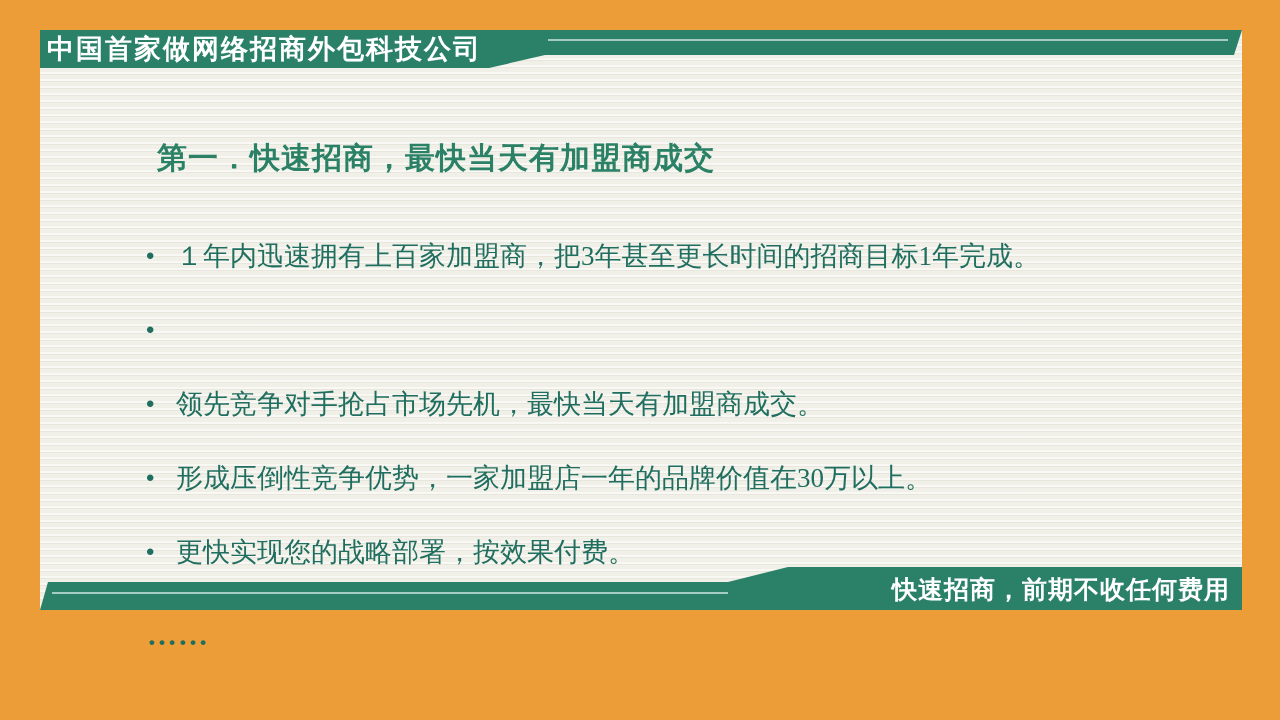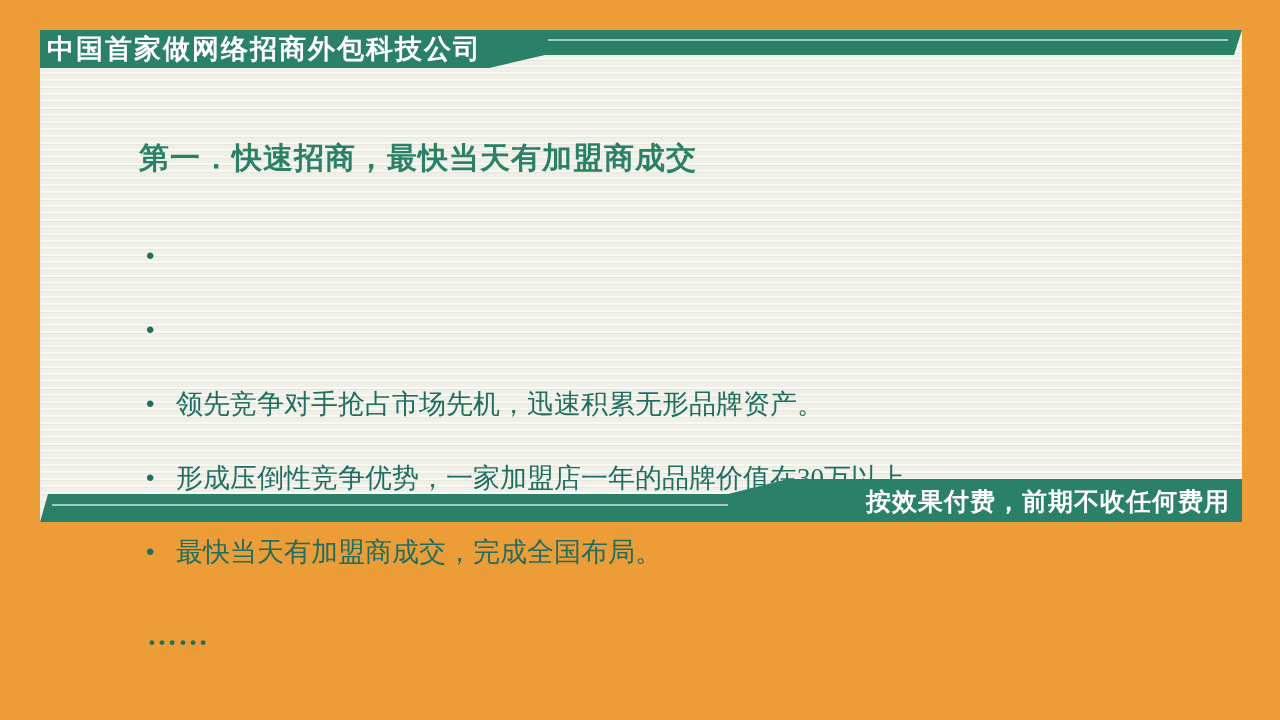--- a/index.html
+++ b/index.html
@@ -8,21 +8,21 @@
   .canvas{
     position:relative;
     width:1280px;height:720px;
     background:#EC9D37;
     overflow:hidden;
   }
 
   .slide{
     position:absolute;
     left:40px;top:30px;
-    width:1202px;height:492px;
+    width:1202px;height:580px;
     background:
       repeating-linear-gradient(180deg,
         rgba(255,255,255,0.55) 0px, rgba(255,255,255,0.55) 2px,
         rgba(222,220,207,0.45) 2px, rgba(222,220,207,0.45) 3px,
         rgba(255,255,255,0) 3px, rgba(255,255,255,0) 7px),
       #F1F0E8;
   }
 
   
   .header-bar{
@@ -57,21 +57,21 @@
   }
   .footer-text{
     position:absolute;top:1px;right:12px;
     height:43px;line-height:43px;
     color:#FFFFFF;font-size:25px;font-weight:bold;
     letter-spacing:1px;white-space:nowrap;
   }
 
   
   .slide-title{
-    position:absolute;left:99px;top:108px;
+    position:absolute;left:117px;top:108px;
     font-size:30px;font-weight:bold;
     color:#2A8166;
     letter-spacing:1px;white-space:nowrap;
   }
 
   .bullet-list{
     position:absolute;left:106px;top:208px;
     margin:0;padding:0;list-style:none;
     width:1060px;
   }
@@ -104,39 +104,40 @@
     <div class="header-bar">
       <div class="header-line"></div>
       <div class="header-text">中国首家做网络招商外包科技公司</div>
     </div>
 
     <div class="slide-title">第一．快速招商，最快当天有加盟商成交</div>
 
     <ul class="bullet-list">
       <li>
         <span class="bullet-marker">•</span>
+        <span>１年内迅速拥有上百家加盟商，把3年甚至更长时间的招商目标1年完成。</span>
       </li>
       <li>
         <span class="bullet-marker">•</span>
       </li>
       <li>
         <span class="bullet-marker">•</span>
-        <span>领先竞争对手抢占市场先机，迅速积累无形品牌资产。</span>
+        <span>领先竞争对手抢占市场先机，最快当天有加盟商成交。</span>
       </li>
       <li>
         <span class="bullet-marker">•</span>
         <span>形成压倒性竞争优势，一家加盟店一年的品牌价值在30万以上。</span>
       </li>
       <li>
         <span class="bullet-marker">•</span>
-        <span>最快当天有加盟商成交，完成全国布局。</span>
+        <span>更快实现您的战略部署，按效果付费。</span>
       </li>
     </ul>
 
     <div class="ellipsis">……</div>
 
     <div class="footer-bar">
       <div class="footer-line"></div>
-      <div class="footer-text">按效果付费，前期不收任何费用</div>
+      <div class="footer-text">快速招商，前期不收任何费用</div>
     </div>
 
   </div>
 </div>
 
 </body></html>

